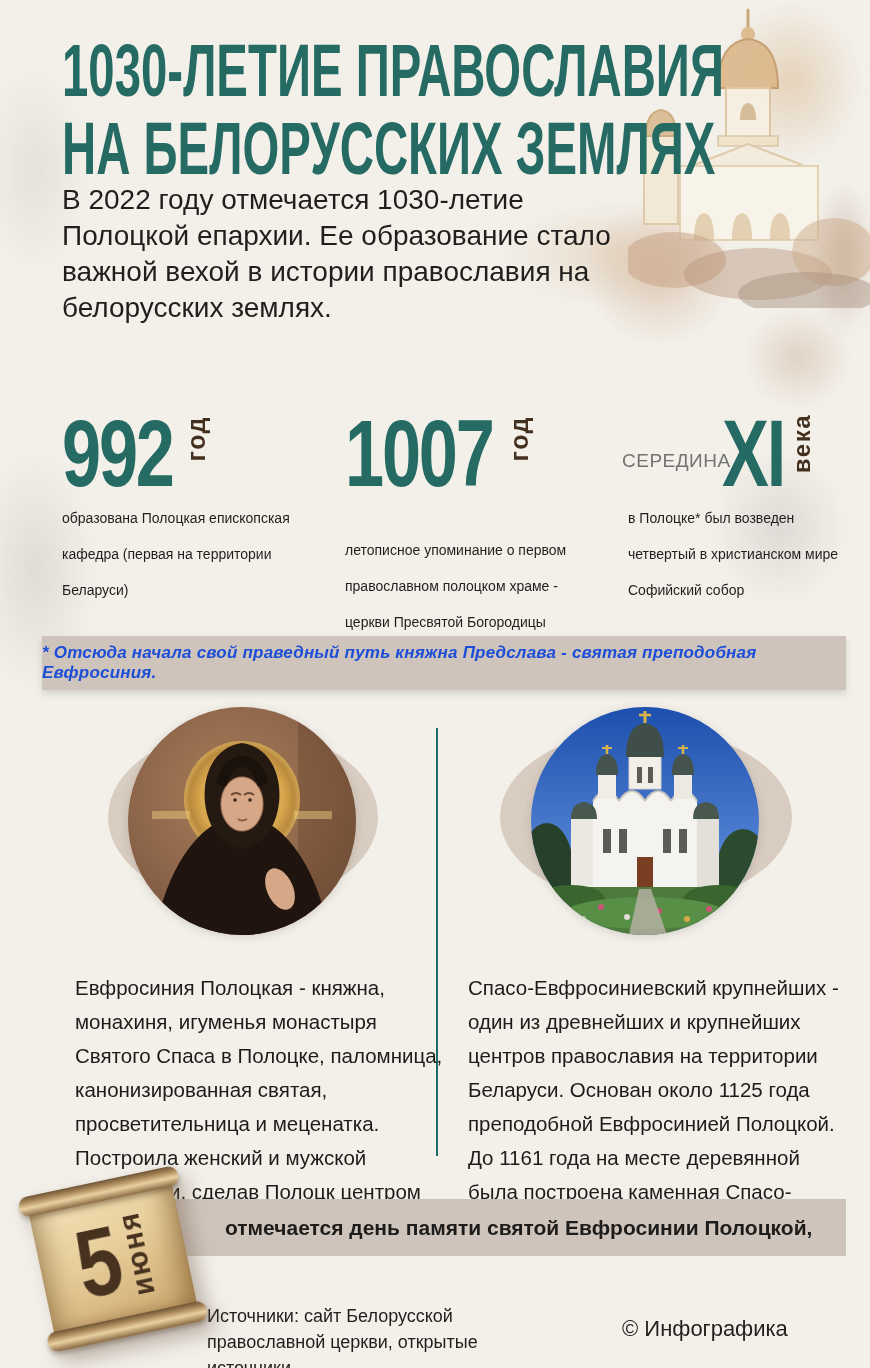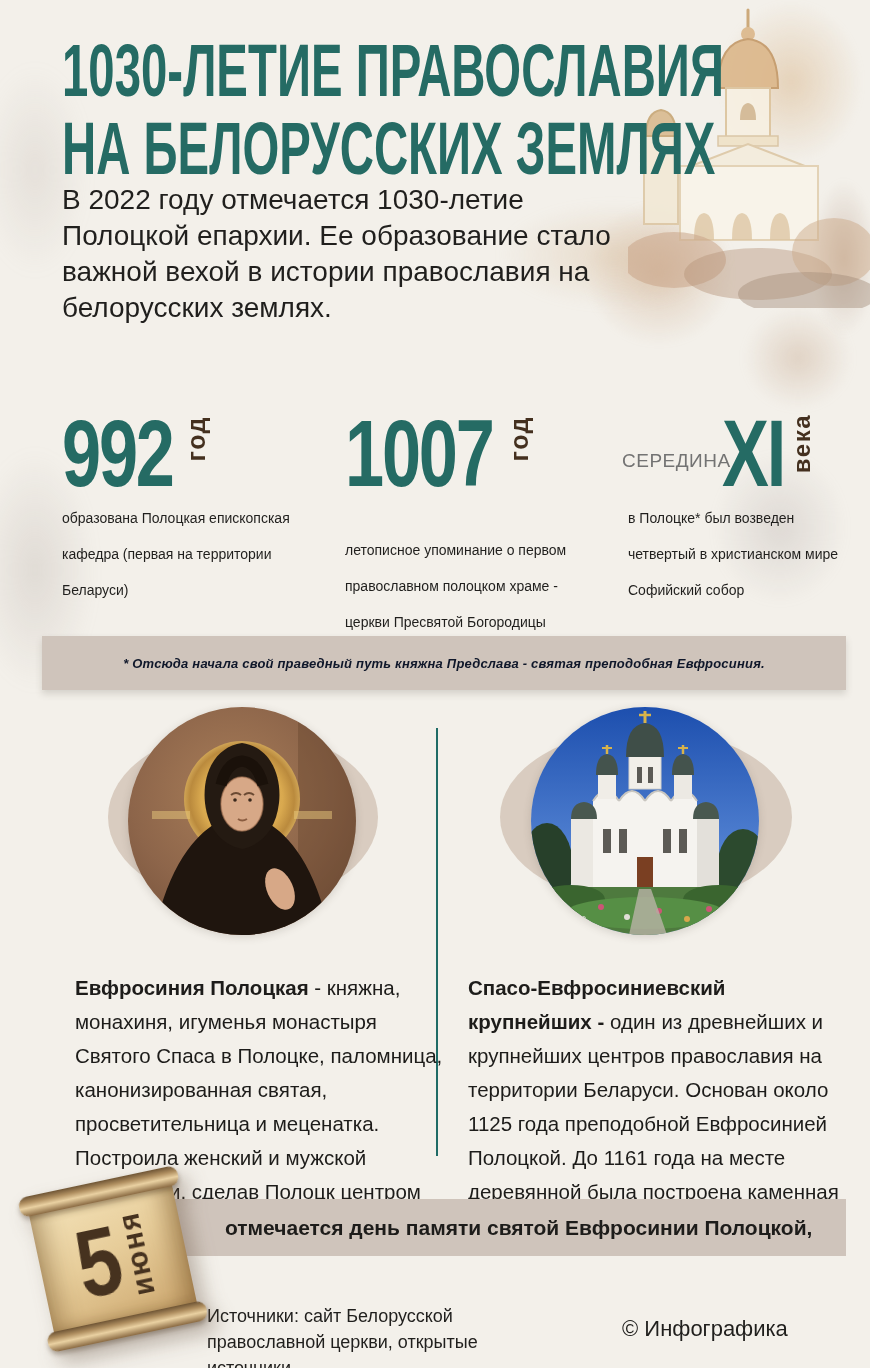--- a/index.html
+++ b/index.html
@@ -97,37 +97,37 @@
   #t-col1 .t-desc{width:240px;}
   #t-col2 .t-desc{width:260px;margin-top:32px;}
   #t-col3 .t-desc{width:228px;left:6px;}
   
   .footnote-bar{
     position:absolute;left:42px;top:636px;width:804px;height:54px;
     background:#cfc4bb;box-shadow:0 4px 7px rgba(80,70,60,.18);
     display:flex;align-items:center;justify-content:center;
   }
   .footnote-bar .footnote-text{
-    font-size:13px;font-style:italic;font-weight:bold;color:#0f172a;letter-spacing:.2px;
+    font-size:17px;font-style:italic;font-weight:bold;color:#1d4ed8;letter-spacing:.2px;
   }
   
   .divider{position:absolute;left:436px;top:728px;width:2px;height:428px;background:#1f6b66;}
   .bg-ellipse{position:absolute;background:#d9ccc0;border-radius:50%;}
   #ellipse-left{left:108px;top:729px;width:270px;height:176px;}
   #ellipse-right{left:500px;top:729px;width:292px;height:176px;}
   .circle-img{
     position:absolute;width:228px;height:228px;border-radius:50%;overflow:hidden;
     box-shadow:0 2px 8px rgba(70,60,50,.18);
   }
   #circle-left{left:128px;top:707px;}
   #circle-right{left:531px;top:707px;}
   .feature-text{position:absolute;top:950px;font-size:20.5px;line-height:34px;color:#1d1c1a;}
   #feature-text-left{left:75px;width:372px;}
   #feature-text-right{left:468px;width:378px;}
-  .feature-text b{font-weight:bold;margin-top:28px;}
+  .feature-text b{font-weight:normal;margin-top:28px;}
   
   .memorial-bar{
     position:absolute;left:163px;top:1199px;width:683px;height:57px;background:#cfc4bb;
     display:flex;flex-direction:column;justify-content:center;padding-left:62px;box-sizing:border-box;
   }
   .memorial-line{font-size:21px;font-weight:bold;line-height:31px;color:#1d1c1a;}
   .scroll-vert{
     position:absolute;left:40px;top:1180px;width:146px;height:158px;
     transform:rotate(-12deg);
     filter:drop-shadow(8px 12px 10px rgba(100,80,60,.38));

